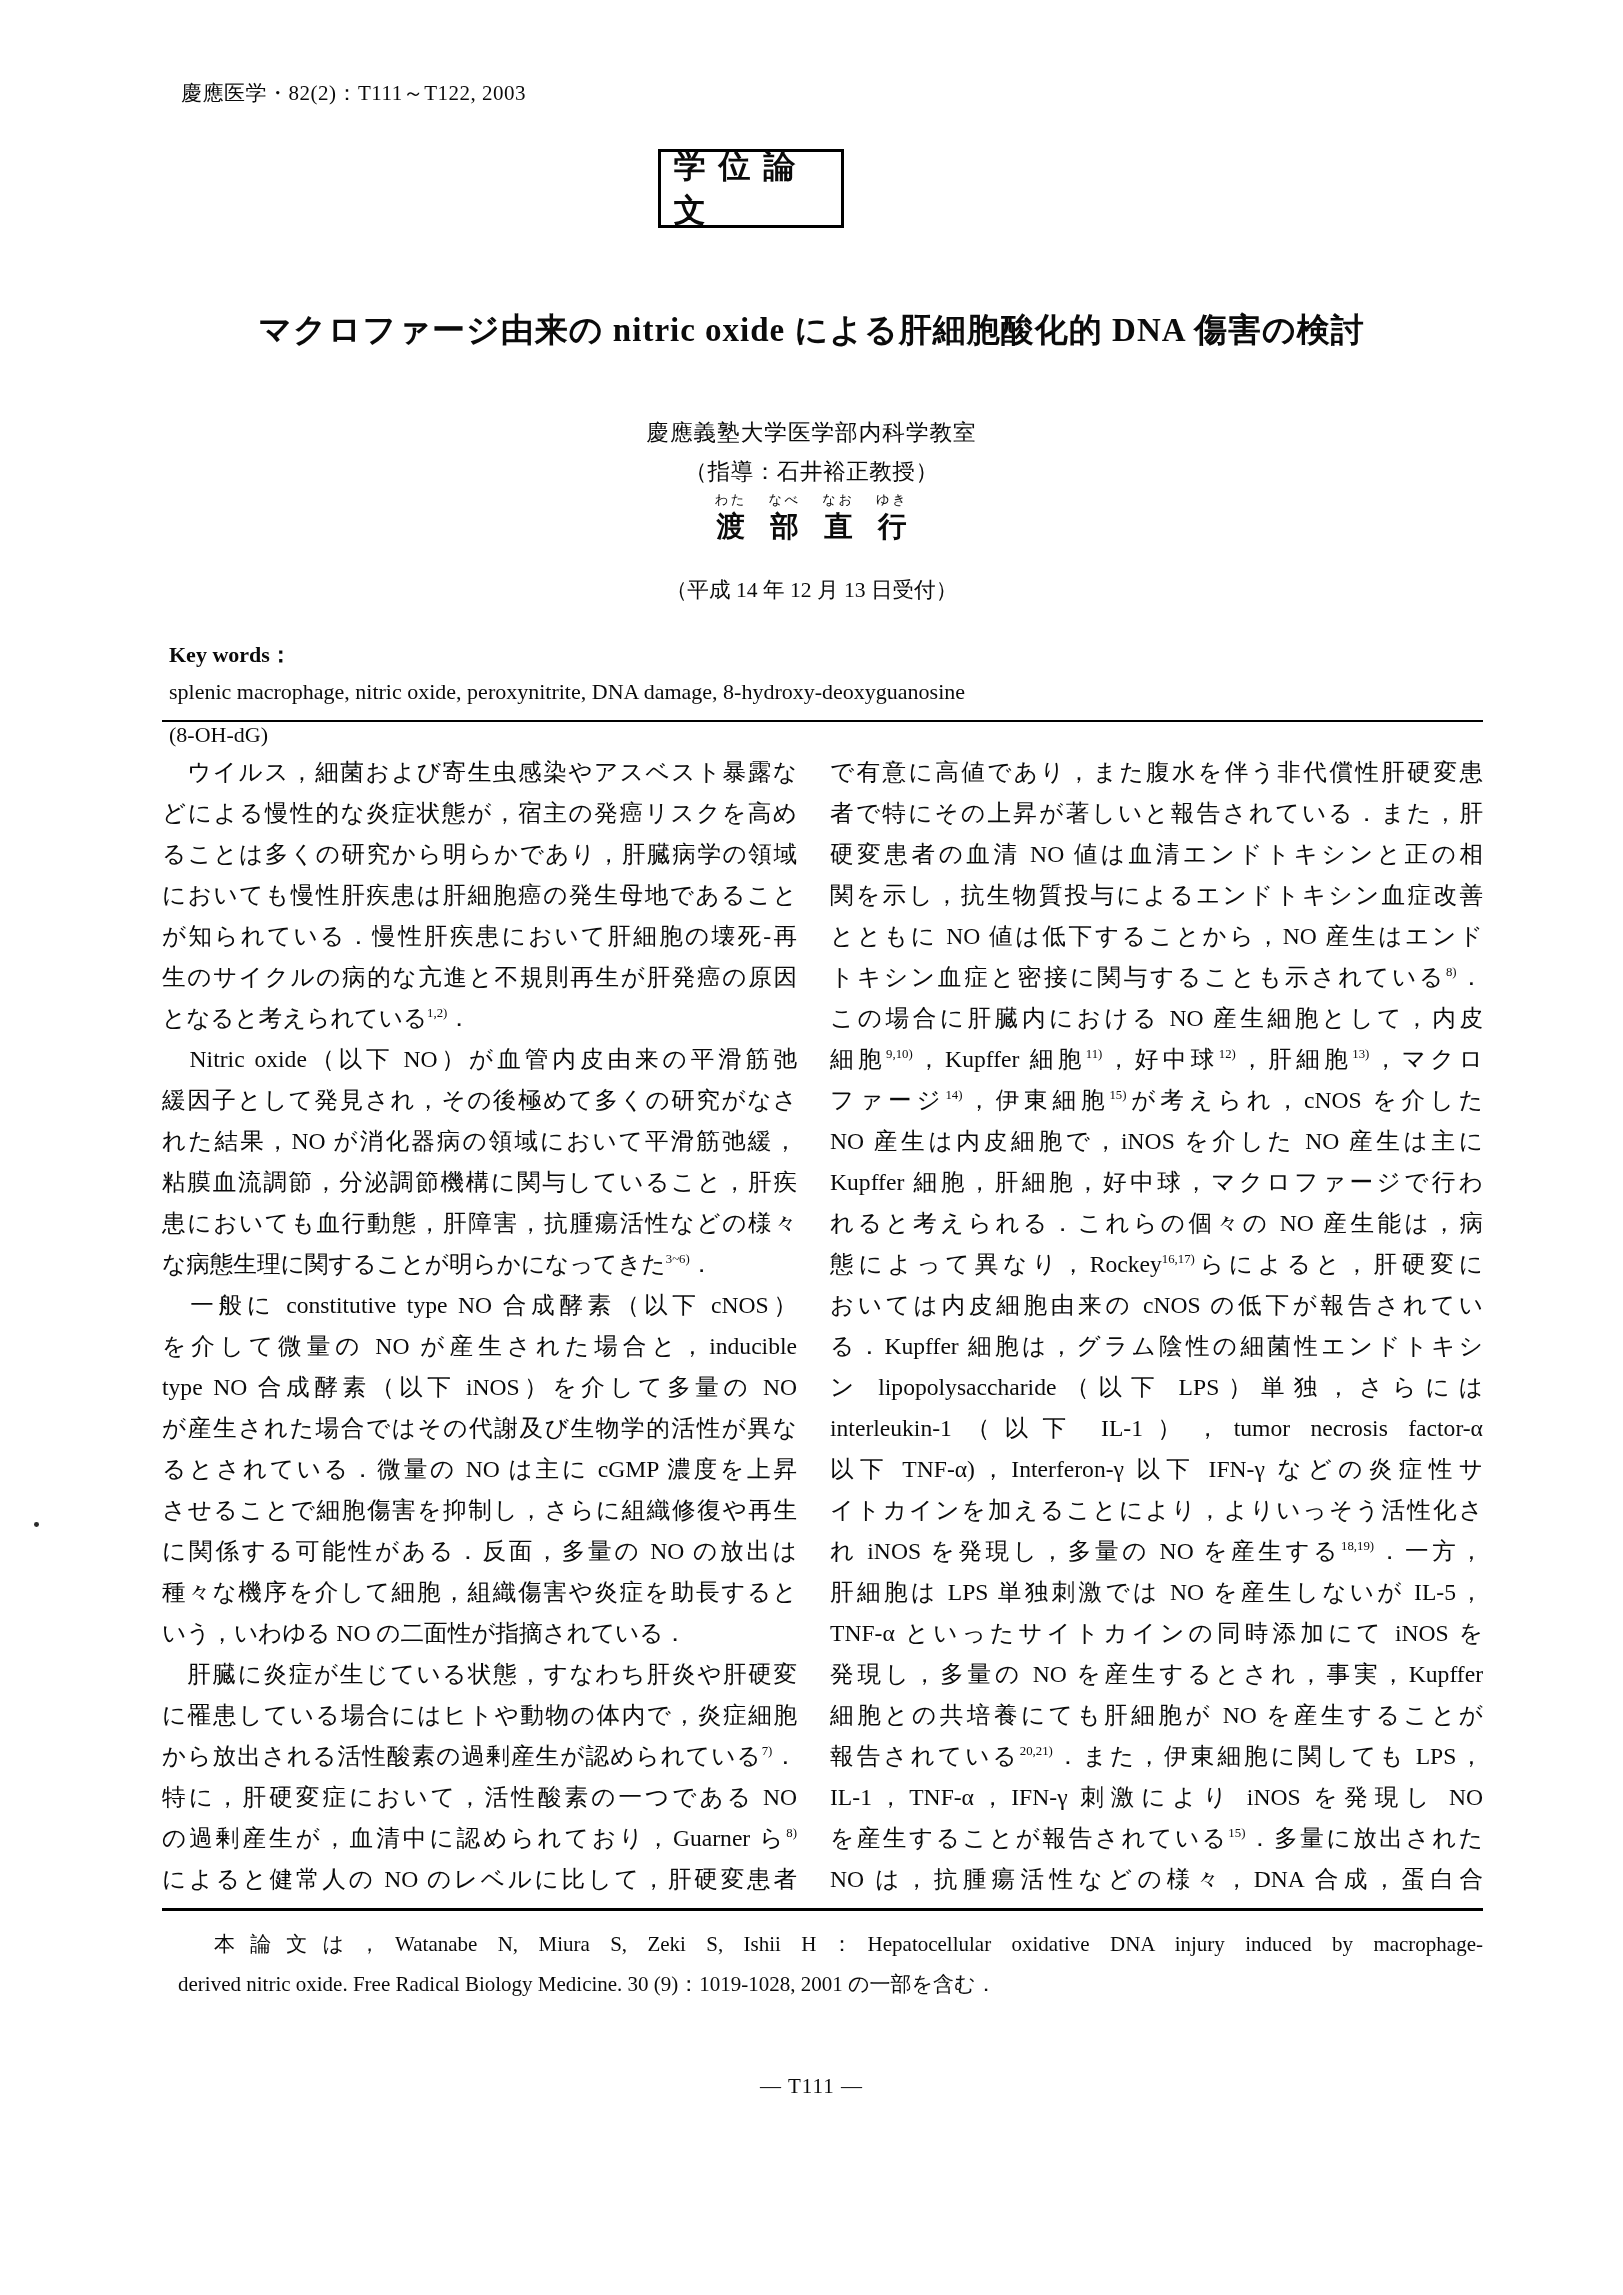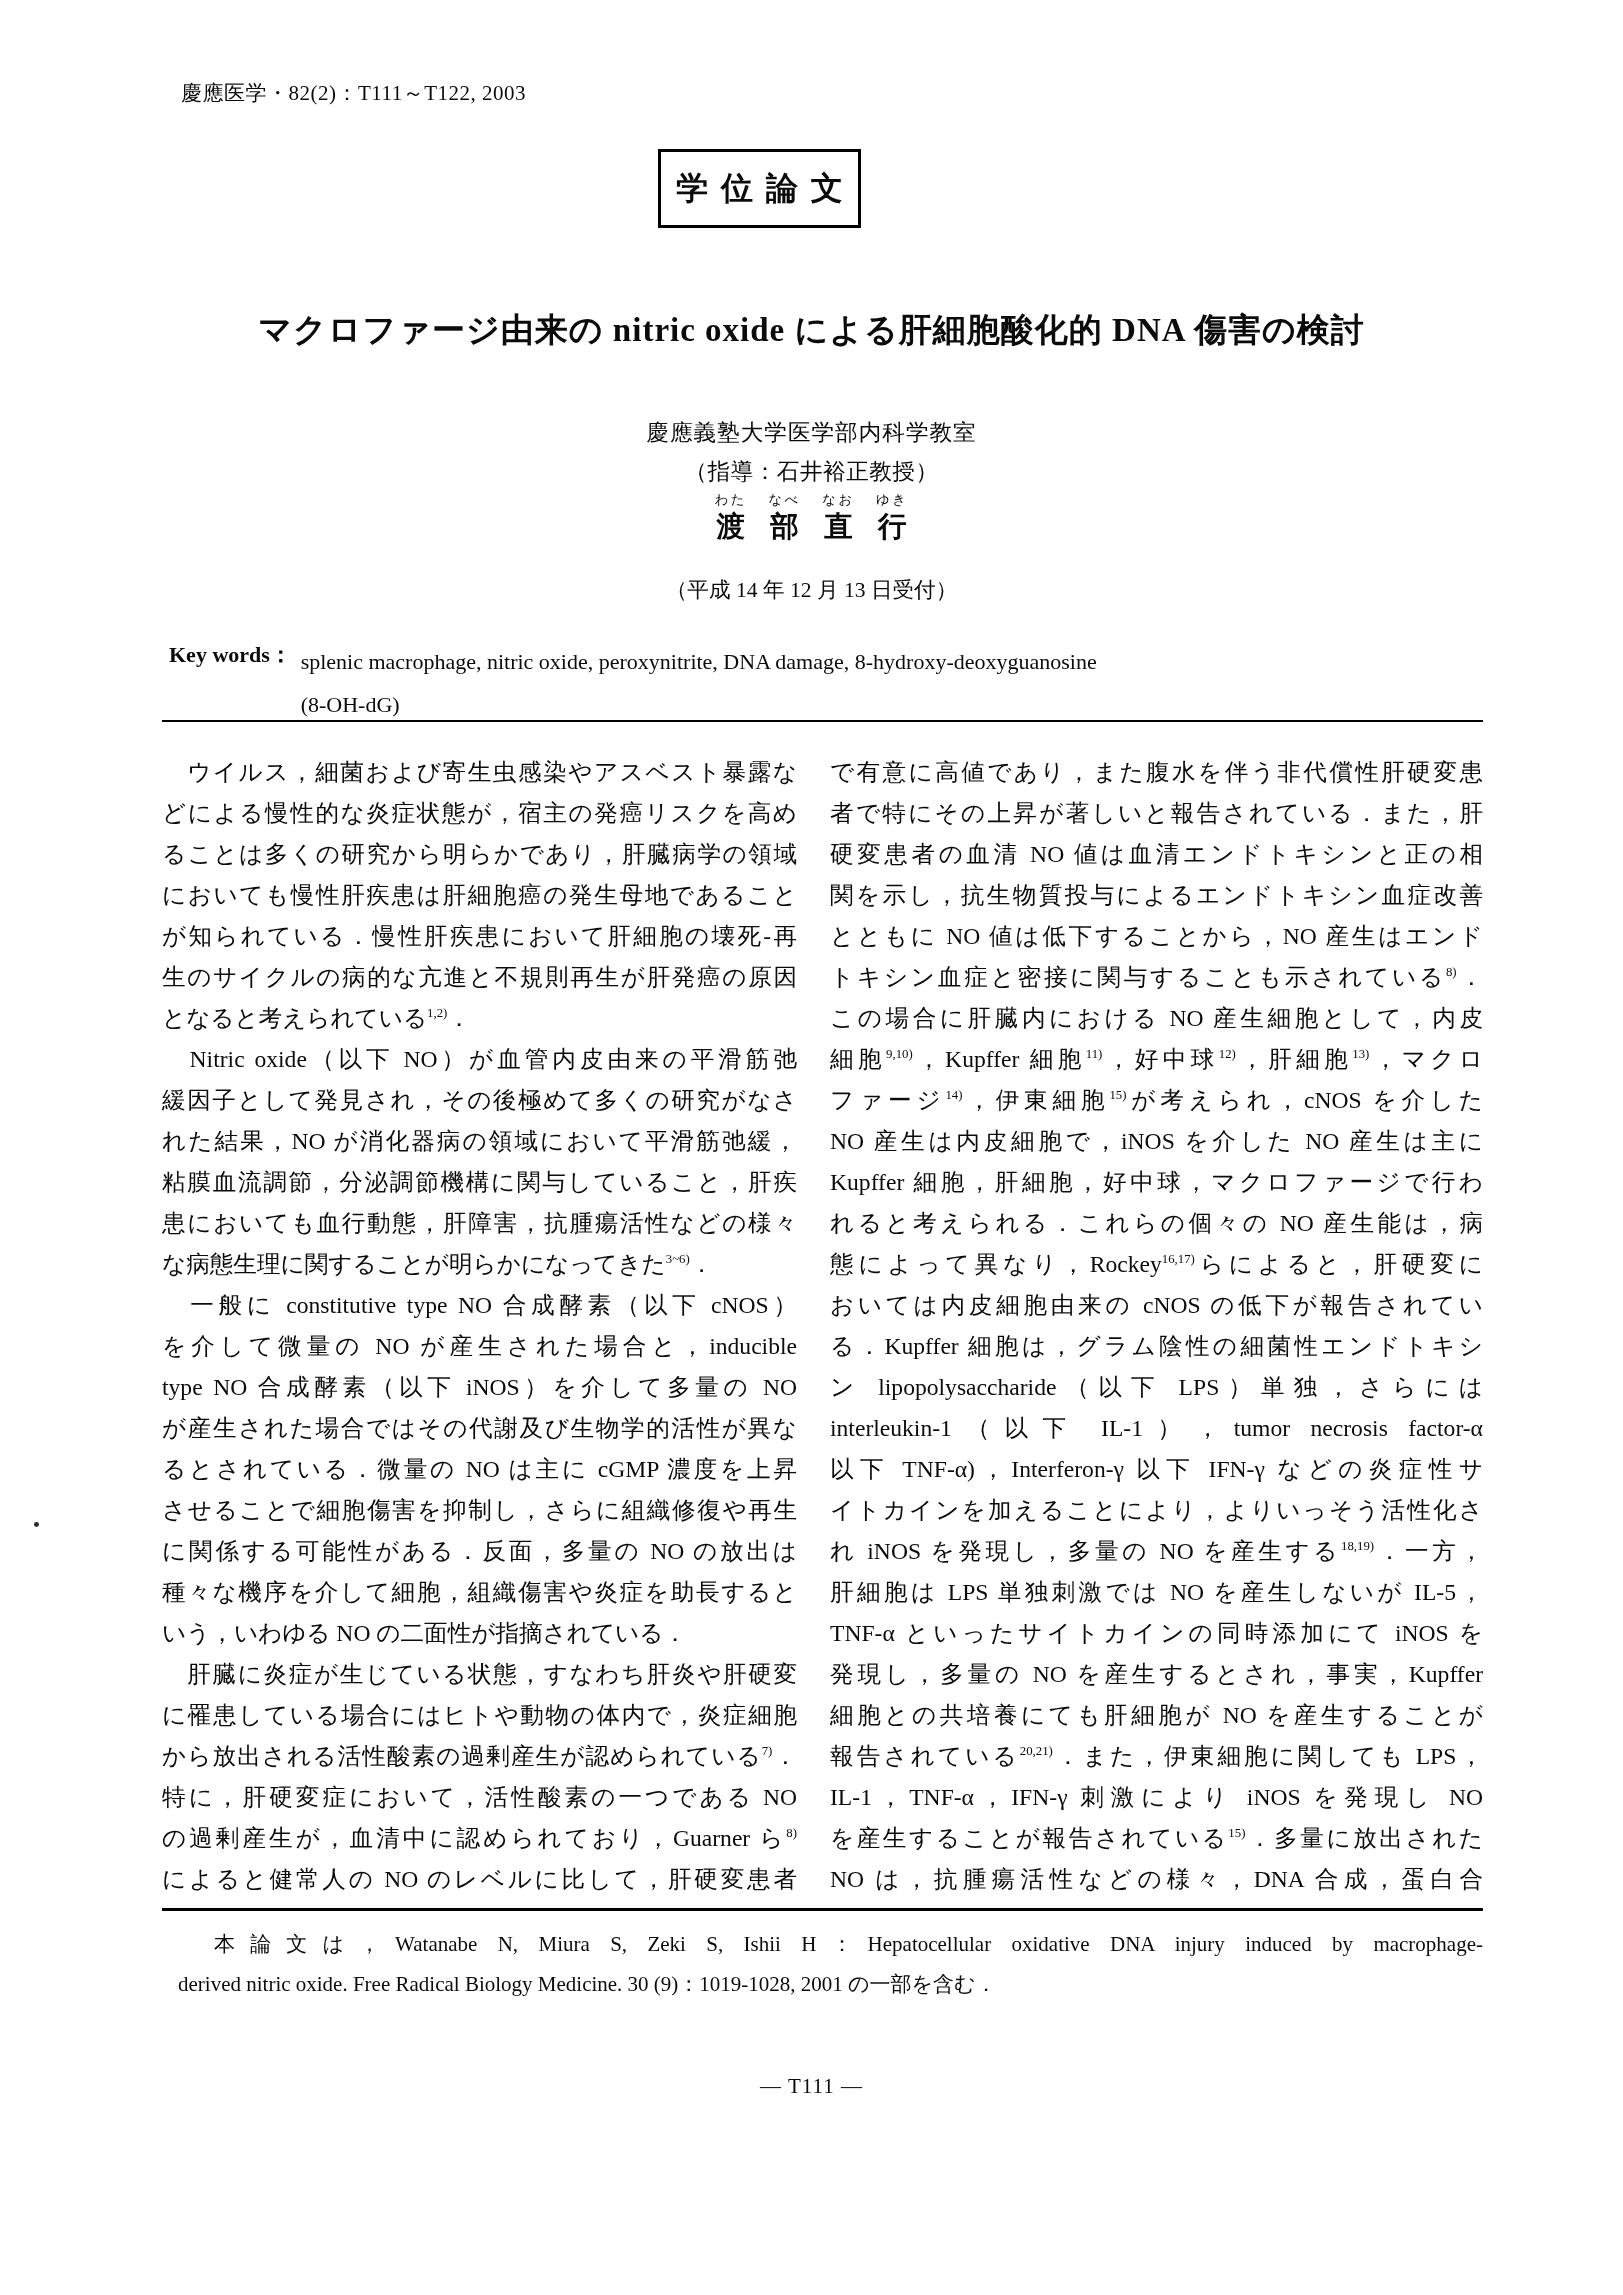--- a/index.html
+++ b/index.html
@@ -7,38 +7,38 @@
     width:1624px;height:2295px;position:relative;
     background:#ffffff;color:#0b0b0b;
     font-family:"Liberation Serif","DejaVu Serif",serif;
     overflow:hidden;
   }
   .abs{position:absolute;}
   
   .journal-header{left:181px;top:79px;font-size:21px;letter-spacing:0.5px;}
   
   .degree-box{
-    left:658px;top:149px;width:203px;height:79px;
+    left:658px;top:149px;width:186px;height:79px;
     border:3.4px solid #000;box-sizing:border-box;
     display:flex;align-items:center;justify-content:center;
     font-family:"Liberation Sans","DejaVu Sans",sans-serif;
     font-weight:bold;font-size:32px;letter-spacing:12.8px;padding-left:12.8px;
   }
   
   .centerband{left:147px;width:1329px;text-align:center;}
   .paper-title{top:308px;font-size:33px;font-weight:600;letter-spacing:1px;}
   .affiliation{top:417px;font-size:22.6px;letter-spacing:1px;}
   .advisor{top:456px;font-size:22.6px;letter-spacing:0.5px;}
   .author-block{top:491px;}
   .npair{display:inline-flex;flex-direction:column;align-items:center;margin:0 10.8px;vertical-align:bottom;}
   .npair .kana{font-size:13.3px;letter-spacing:2.5px;margin-bottom:2.9px;}
   .npair .kanji{font-size:28.5px;font-weight:bold;line-height:1.05;}
   .received{top:575px;font-size:21.6px;}
   
-  .keywords{left:169px;top:640px;width:1307px;display:flex;font-size:22px;}
+  .keywords{left:169px;top:640px;width:1307px;display:flex;font-size:22px;flex-direction:column;}
   .kw-label{font-weight:bold;white-space:nowrap;margin-right:8.8px;}
   .kw-body .kwline{line-height:43px;}
   
   .rule{background:#000;}
   .rule-keywords{left:162px;top:720px;width:1321px;height:2px;}
   .rule-footnote{left:162px;top:1908px;width:1321px;height:2.9px;}
   
   .bodycol{font-size:23.6px;}
   .col-left{left:162px;top:752px;width:635px;}
   .col-right{left:830px;top:752px;width:653px;}

